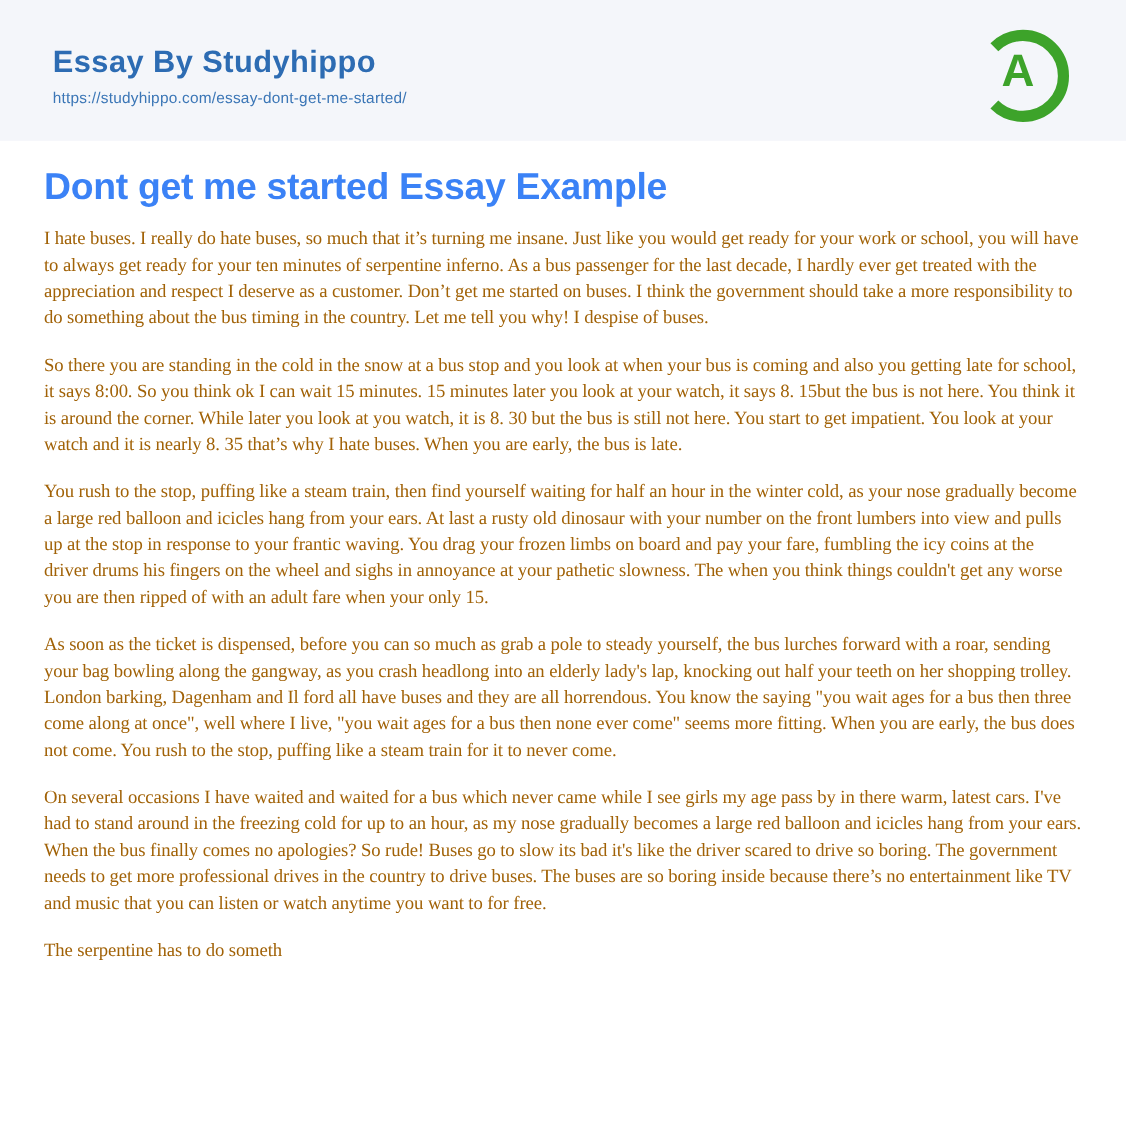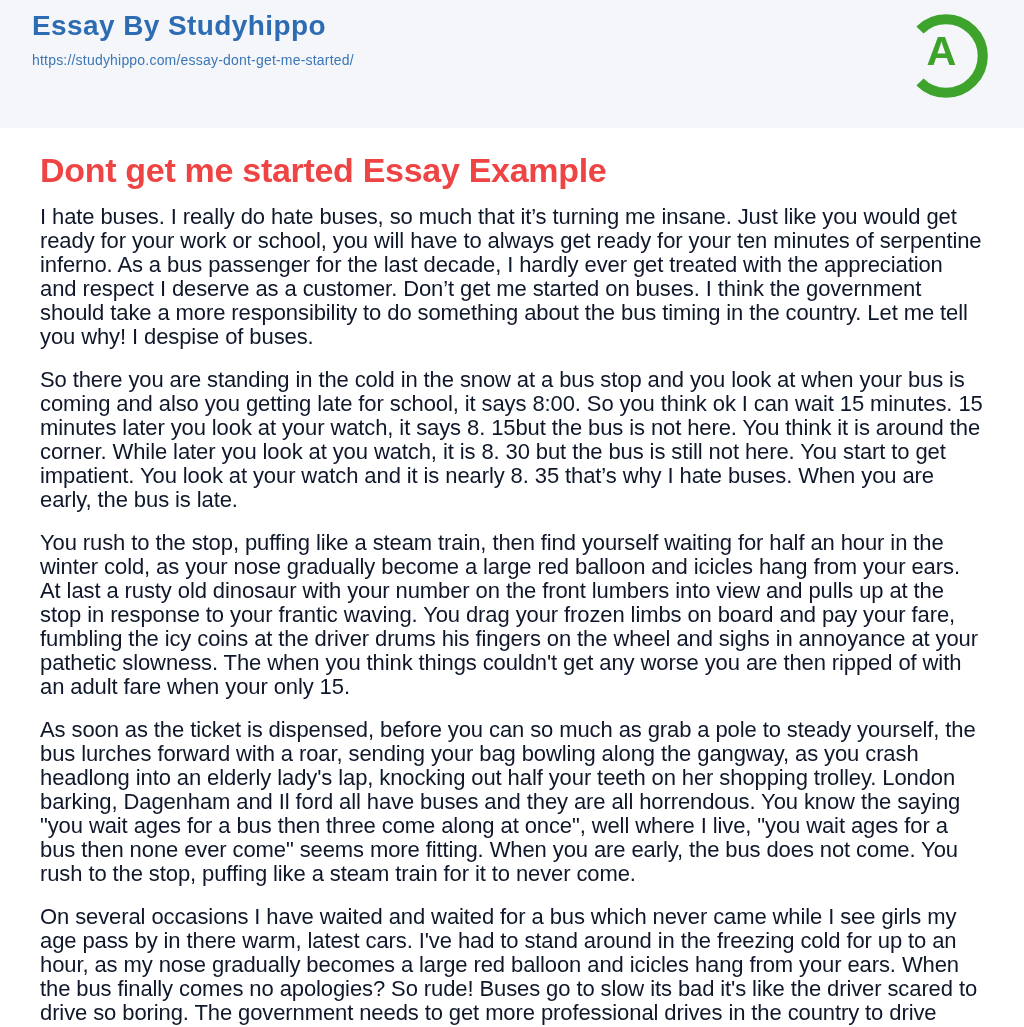--- a/index.html
+++ b/index.html
@@ -7,23 +7,23 @@
     margin: 0;
     padding: 0;
     background: #ffffff;
     width: 1024px;
     min-height: 1027px;
     font-family: "Liberation Sans", sans-serif;
   }
   .page-header {
     background: #f4f6fa;
     height: 128px;
-    padding: 0 32px;
+    padding: 0 48px;
     display: flex;
-    align-items: flex-start;
+    align-items: center;
     justify-content: space-between;
   }
   .header-left { padding-top: 10px; }
   .site-title {
     color: #2d6cb3;
     font-size: 28px;
     font-weight: bold;
     letter-spacing: 0.4px;
     margin: 0 0 9px 0;
   }
@@ -38,32 +38,33 @@
   .logo {
     width: 92px;
     height: 92px;
     margin-top: 10px;
     flex: 0 0 auto;
   }
   main {
     padding: 0 40px;
   }
   .essay-title {
-    color: #ef4444;
+    color: #3b82f6;
     font-size: 34px;
     font-weight: bold;
     letter-spacing: -0.3px;
     margin: 23px 0 15px 0;
   }
   .essay-body p {
-    color: #0f172a;
-    font-size: 22px;
+    color: #a16207;
+    font-size: 17px;
     line-height: 24px;
     letter-spacing: -0.1px;
     margin: 0 0 19px 0;
+    font-family: Liberation Serif, serif;
   }
 </style>
 </head>
 <body>
 
 <header class="page-header">
   <div class="header-left">
     <div class="site-title">Essay By Studyhippo</div>
     <a class="site-url" href="#">https://studyhippo.com/essay-dont-get-me-started/</a>
   </div>

